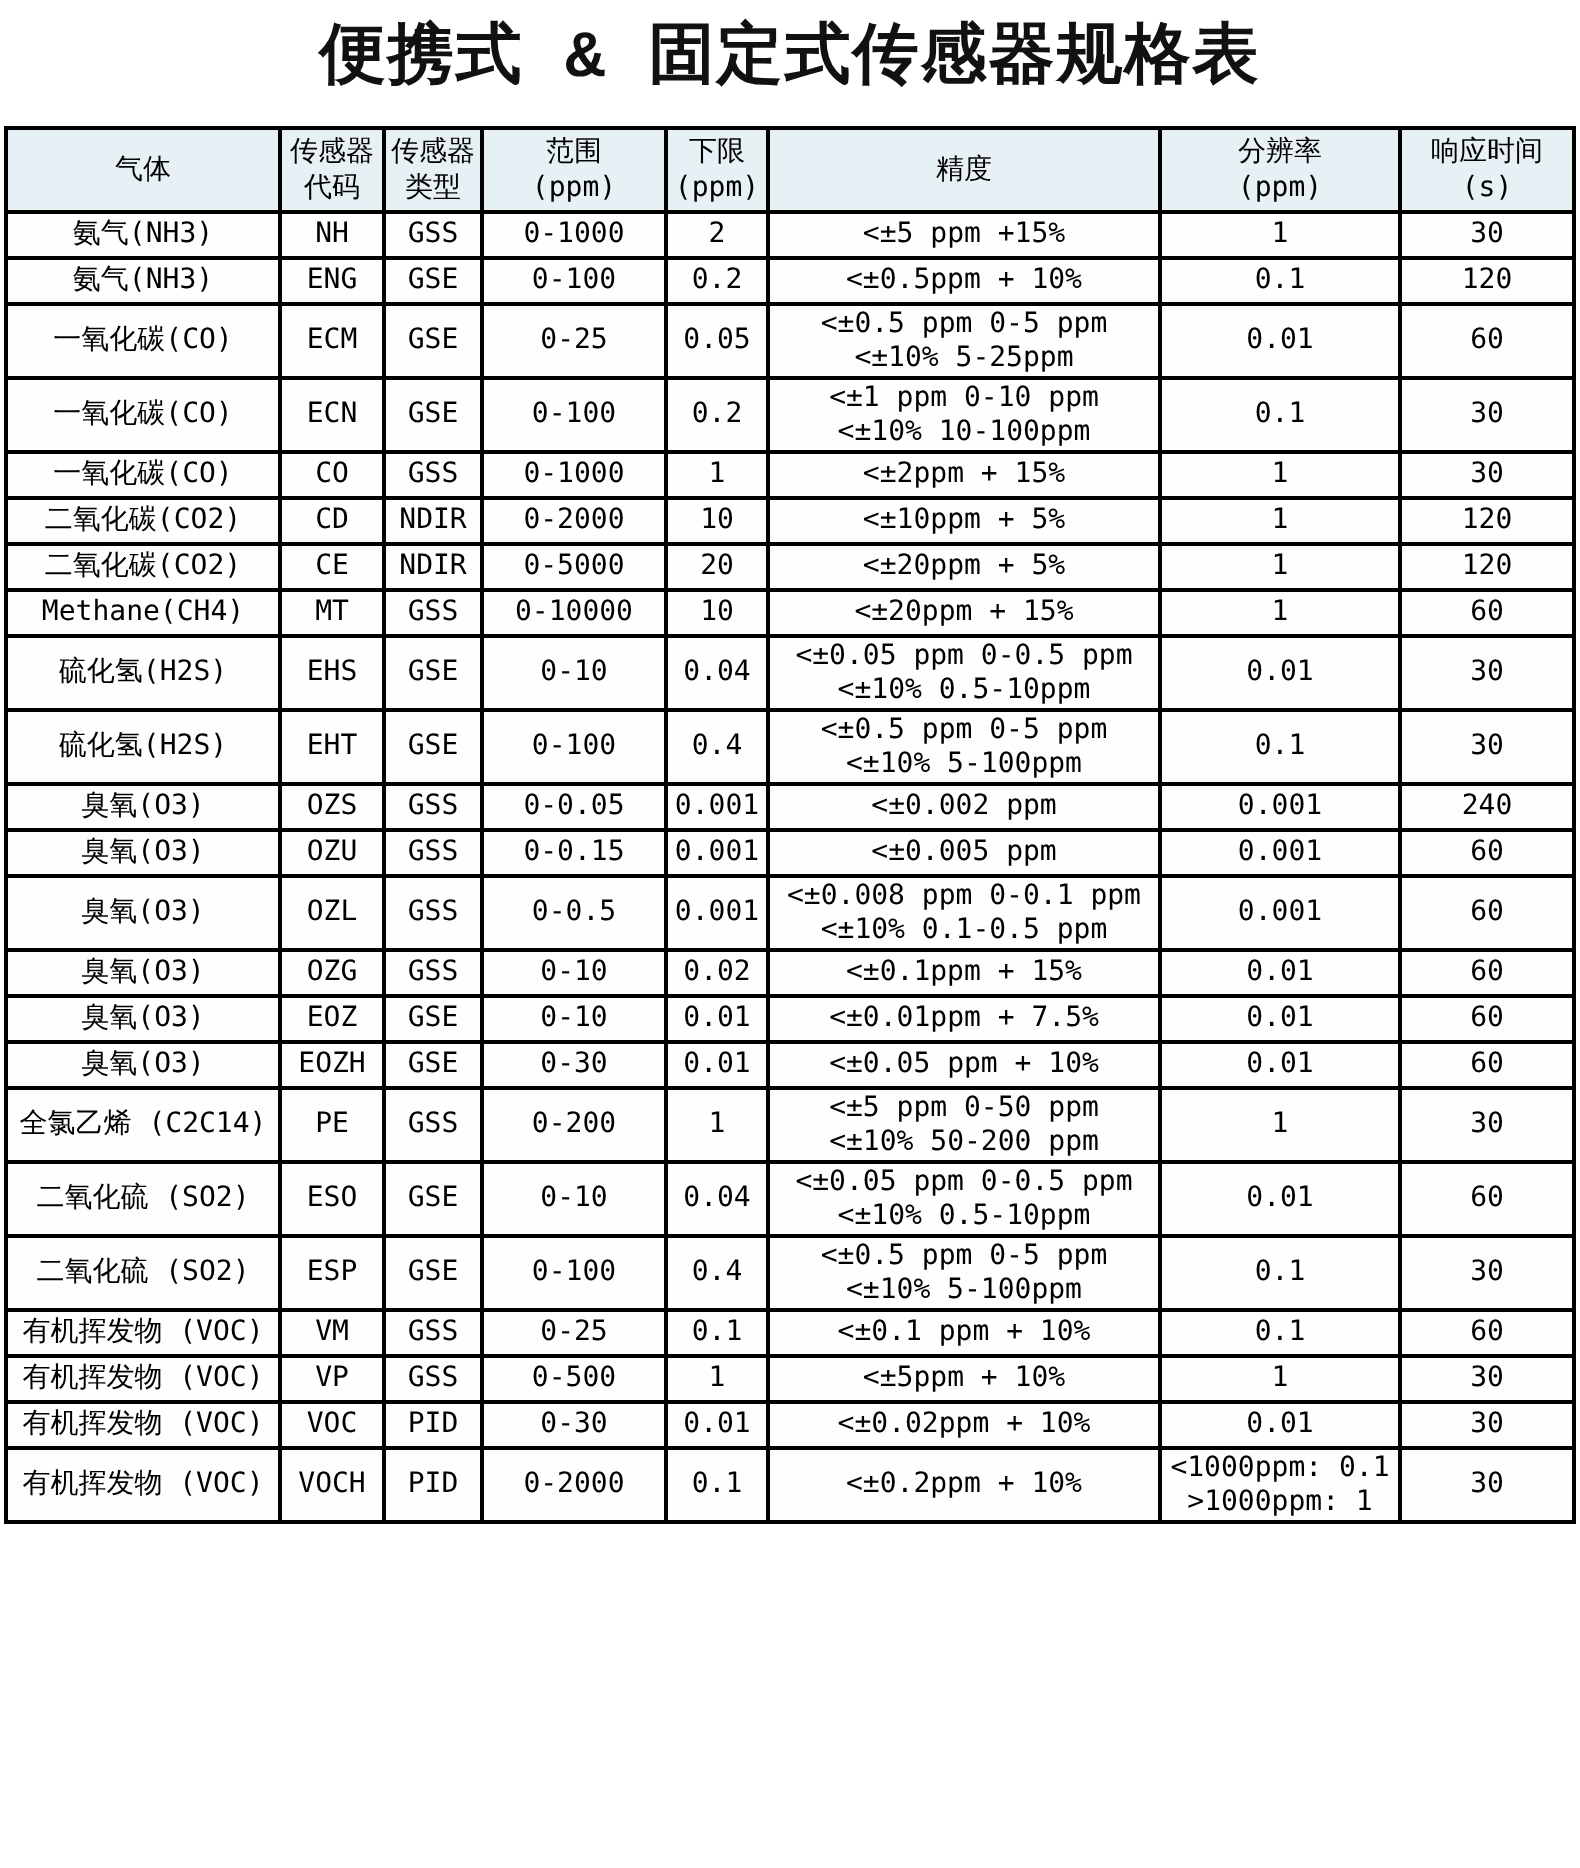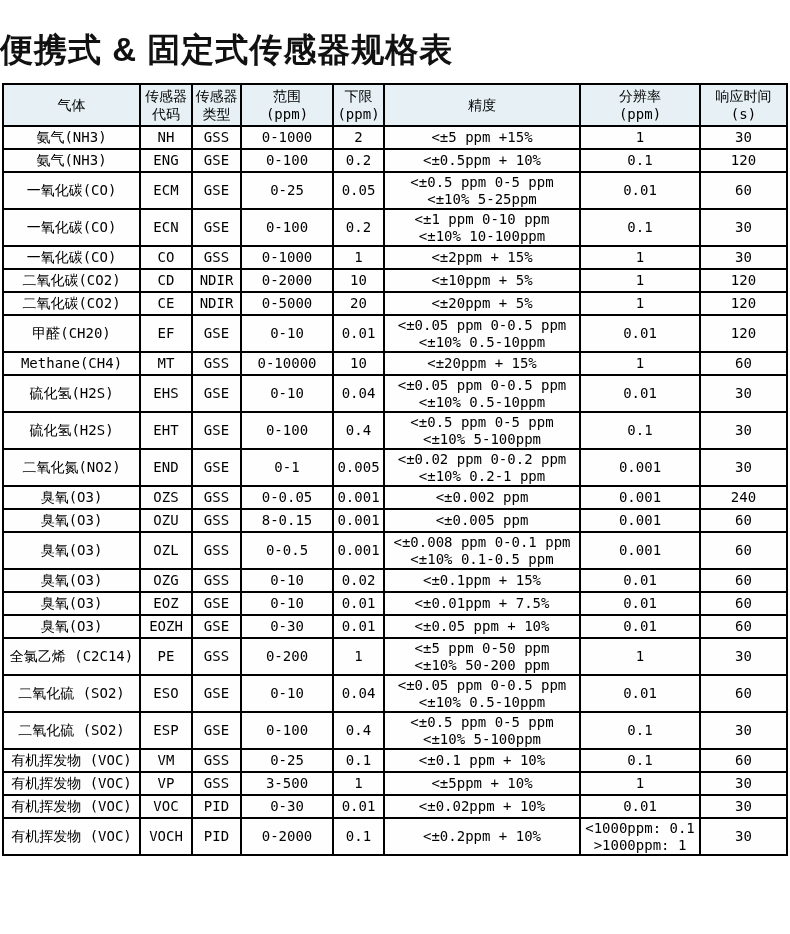--- a/index.html
+++ b/index.html
@@ -10,26 +10,27 @@
     height: 934px;
     overflow: hidden;
   }
   .page {
     width: 790px;
     height: 934px;
     background: #ffffff;
     box-sizing: border-box;
   }
   .title {
-    font-family: Liberation Sans, sans-serif;
+    text-align: center;
+    font-family: Liberation Mono, monospace;
     font-weight: bold;
     font-size: 33px;
     letter-spacing: 1px;
     color: #111111;
-    padding-top: 28px;
+    padding-top: 8px;
     margin: 0 0 11px 0;
     line-height: 44px;
   }
   table.spec {
     table-layout: fixed;
     border-collapse: collapse;
     margin: 0 auto;
     width: 784px;
     background: #ffffff;
     font-family: "DejaVu Sans Mono", "Liberation Mono", monospace;
@@ -169,31 +170,20 @@
           <td>二氧化碳(CO2)</td>
           <td>CE</td>
           <td>NDIR</td>
           <td>0-5000</td>
           <td>20</td>
           <td>&lt;±20ppm + 5%</td>
           <td>1</td>
           <td>120</td>
         </tr>
         <tr>
-          <td>甲醛(CH20)</td>
-          <td>EF</td>
-          <td>GSE</td>
-          <td>0-10</td>
-          <td>0.01</td>
-          <td>&lt;±0.05 ppm 0-0.5 ppm
-&lt;±10% 0.5-10ppm</td>
-          <td>0.01</td>
-          <td>120</td>
-        </tr>
-        <tr>
           <td>Methane(CH4)</td>
           <td>MT</td>
           <td>GSS</td>
           <td>0-10000</td>
           <td>10</td>
           <td>&lt;±20ppm + 15%</td>
           <td>1</td>
           <td>60</td>
         </tr>
         <tr>
@@ -212,45 +202,34 @@
           <td>EHT</td>
           <td>GSE</td>
           <td>0-100</td>
           <td>0.4</td>
           <td>&lt;±0.5 ppm 0-5 ppm
 &lt;±10% 5-100ppm</td>
           <td>0.1</td>
           <td>30</td>
         </tr>
         <tr>
-          <td>二氧化氮(NO2)</td>
-          <td>END</td>
-          <td>GSE</td>
-          <td>0-1</td>
-          <td>0.005</td>
-          <td>&lt;±0.02 ppm 0-0.2 ppm
-&lt;±10% 0.2-1 ppm</td>
-          <td>0.001</td>
-          <td>30</td>
-        </tr>
-        <tr>
           <td>臭氧(O3)</td>
           <td>OZS</td>
           <td>GSS</td>
           <td>0-0.05</td>
           <td>0.001</td>
           <td>&lt;±0.002 ppm</td>
           <td>0.001</td>
           <td>240</td>
         </tr>
         <tr>
           <td>臭氧(O3)</td>
           <td>OZU</td>
           <td>GSS</td>
-          <td>8-0.15</td>
+          <td>0-0.15</td>
           <td>0.001</td>
           <td>&lt;±0.005 ppm</td>
           <td>0.001</td>
           <td>60</td>
         </tr>
         <tr>
           <td>臭氧(O3)</td>
           <td>OZL</td>
           <td>GSS</td>
           <td>0-0.5</td>
@@ -330,21 +309,21 @@
           <td>0-25</td>
           <td>0.1</td>
           <td>&lt;±0.1 ppm + 10%</td>
           <td>0.1</td>
           <td>60</td>
         </tr>
         <tr>
           <td>有机挥发物 (VOC)</td>
           <td>VP</td>
           <td>GSS</td>
-          <td>3-500</td>
+          <td>0-500</td>
           <td>1</td>
           <td>&lt;±5ppm + 10%</td>
           <td>1</td>
           <td>30</td>
         </tr>
         <tr>
           <td>有机挥发物 (VOC)</td>
           <td>VOC</td>
           <td>PID</td>
           <td>0-30</td>

